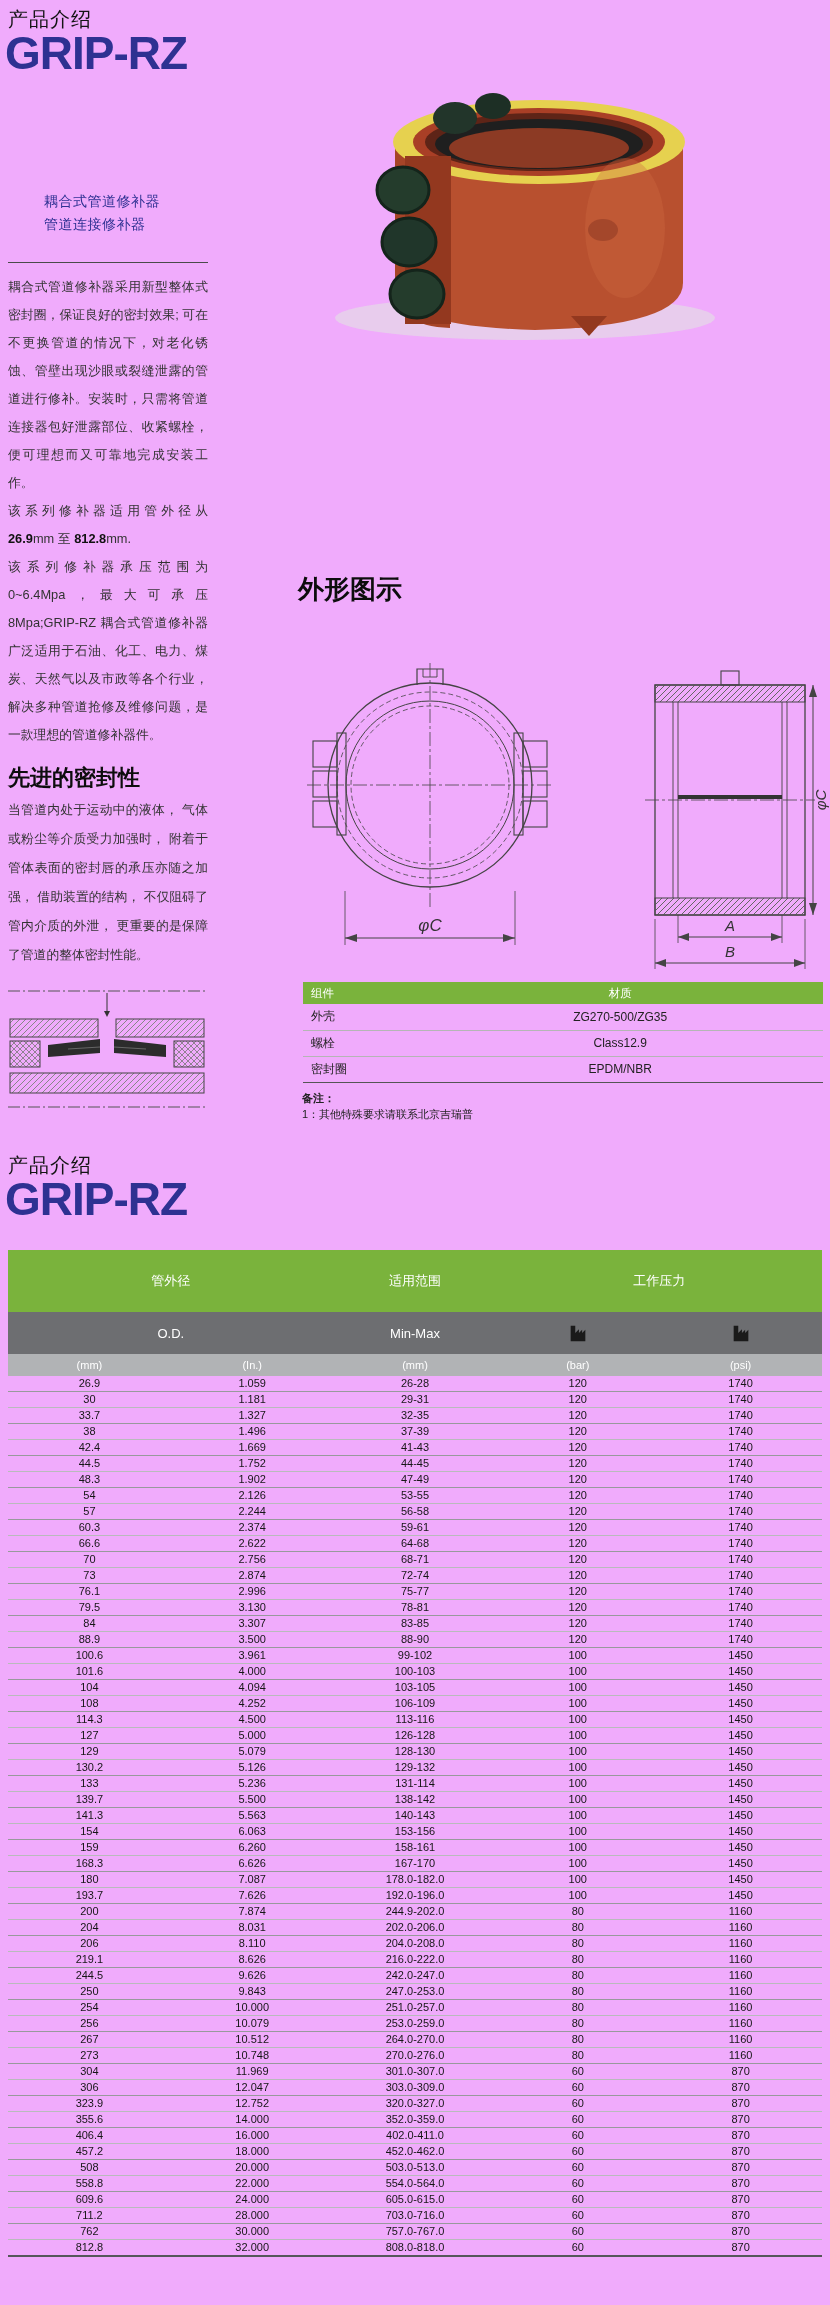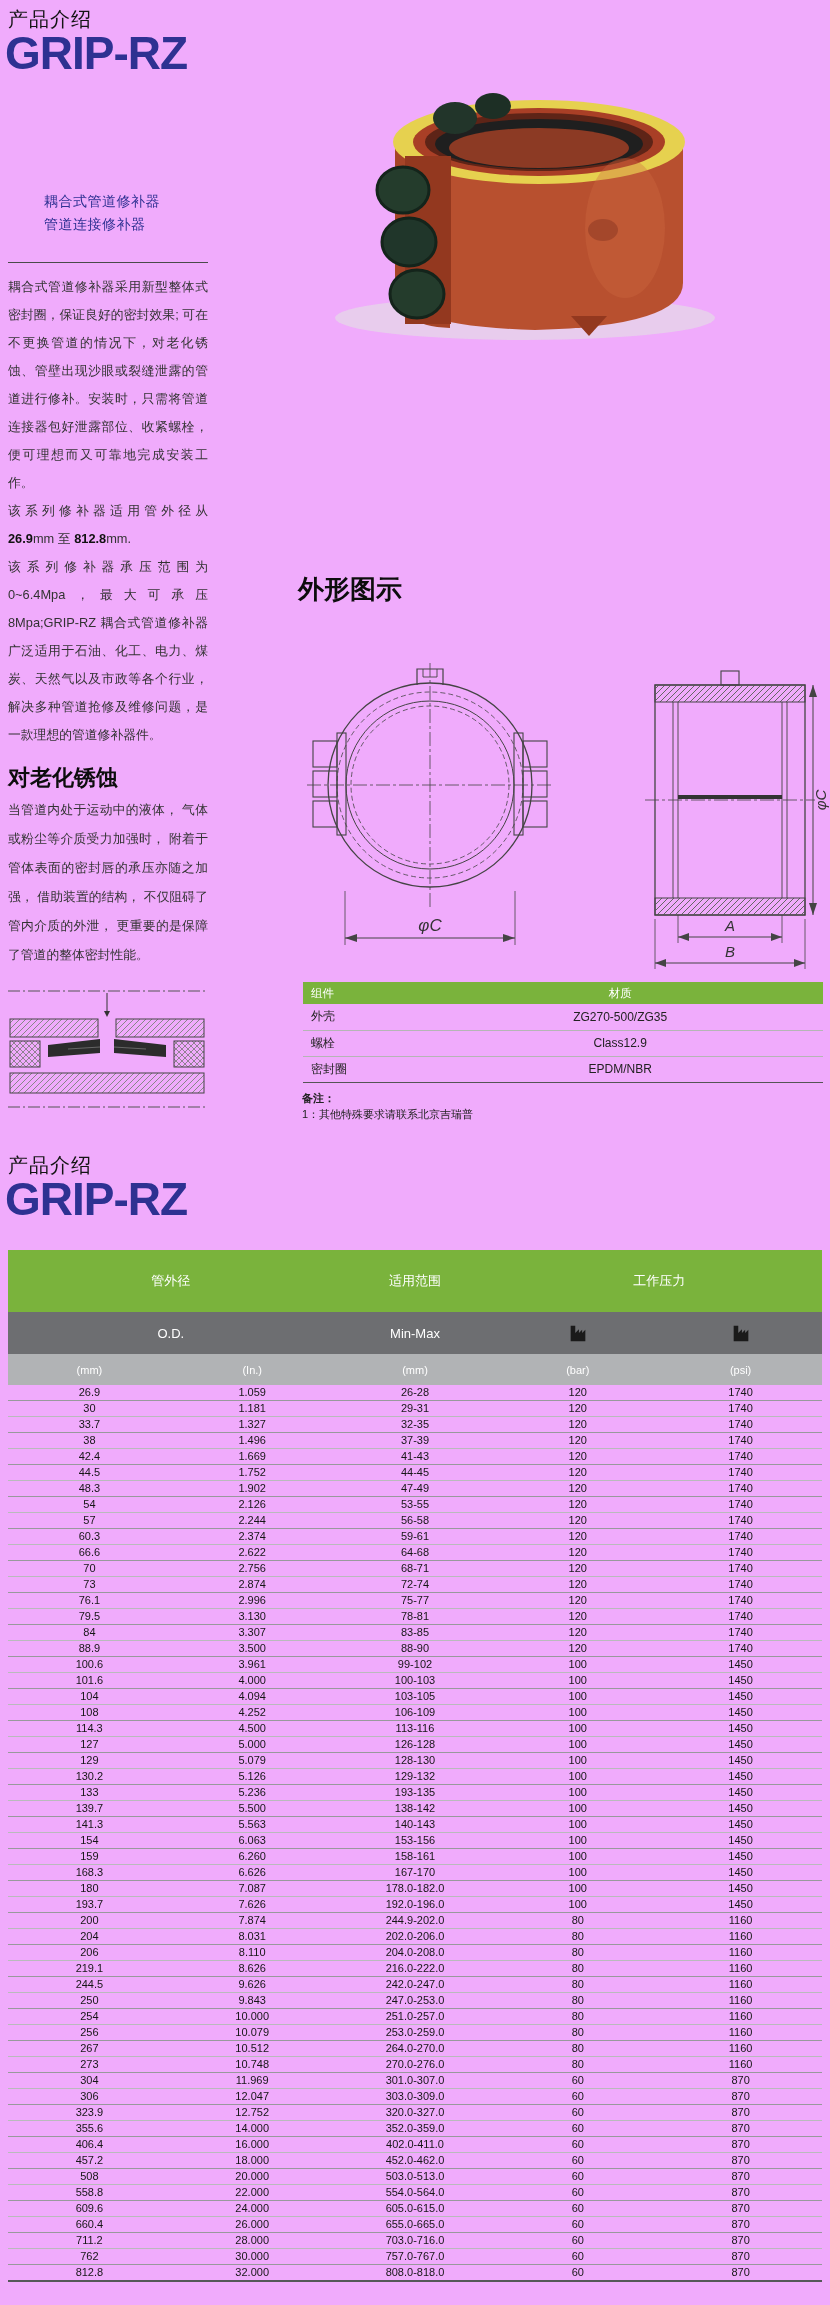--- a/index.html
+++ b/index.html
@@ -36,21 +36,21 @@
   .materials tr:last-child td{border-bottom:1.5px solid #555;}
 
   .remark{position:absolute;left:302px;top:1090px;font-size:11px;color:#222;line-height:16px;}
   .remark .rt{font-weight:700;}
 
   
   .ptable{position:absolute;left:8px;top:1250px;width:814px;border-collapse:collapse;table-layout:fixed;}
   .ptable th,.ptable td{text-align:center;vertical-align:middle;}
   .ptable .gh th{background:var(--green);color:#fff;font-weight:400;font-size:13px;height:62px;}
   .ptable .sh th{background:var(--dgray);color:#fff;font-weight:400;font-size:13px;height:42px;}
-  .ptable .uh th{background:var(--lgray);color:#fff;font-weight:400;font-size:11px;height:31px;}
+  .ptable .uh th{background:var(--lgray);color:#fff;font-weight:400;font-size:11px;height:22px;}
   .ptable tbody td{font-size:11px;line-height:15px;height:15px;padding:0;border-bottom:1px solid var(--line);color:#161616;}
   .ptable tbody tr:nth-child(even) td{border-bottom-color:#b9babc;}
   .ptable tbody tr:last-child td{border-bottom:2px solid #55575a;}
   .ficon svg{display:inline-block;vertical-align:middle;}
 </style>
 </head>
 <body>
 
 <div class="page">
 
@@ -77,21 +77,21 @@
     <ellipse cx="340" cy="150" rx="40" ry="70" fill="#cf6a43" opacity="0.35"></ellipse>
   </svg>
 
   <div class="leftcol">
     <div class="prod-title">耦合式管道修补器</div>
     <div class="prod-title">管道连接修补器</div>
     <hr class="rule">
     <p class="body-p">耦合式管道修补器采用新型整体式密封圈，保证良好的密封效果; 可在不更换管道的情况下，对老化锈蚀、管壁出现沙眼或裂缝泄露的管道进行修补。安装时，只需将管道连接器包好泄露部位、收紧螺栓，便可理想而又可靠地完成安装工作。</p>
     <p class="body-p"><span>该系列修补器适用管外径从 </span><b>26.9</b><span>mm 至 </span><b>812.8</b><span>mm.</span></p>
     <p class="body-p">该系列修补器承压范围为 0~6.4Mpa，最大可承压 8Mpa;GRIP-RZ 耦合式管道修补器广泛适用于石油、化工、电力、煤炭、天然气以及市政等各个行业，解决多种管道抢修及维修问题，是一款理想的管道修补器件。</p>
-    <div class="seal-h">对老化锈蚀</div>
+    <div class="seal-h">先进的密封性</div>
     <p class="seal-p">当管道内处于运动中的液体， 气体或粉尘等介质受力加强时， 附着于管体表面的密封唇的承压亦随之加强， 借助装置的结构， 不仅阻碍了管内介质的外泄， 更重要的是保障了管道的整体密封性能。</p>
 
     <svg class="seal-svg" width="198" height="140" viewBox="0 0 198 140">
       <defs>
         <pattern id="hA" width="6" height="6" patternUnits="userSpaceOnUse">
           <path d="M0,6 L6,0" stroke="#888" stroke-width="1"></path>
         </pattern>
         <pattern id="hX" width="6" height="6" patternUnits="userSpaceOnUse">
           <path d="M0,6 L6,0 M0,0 L6,6" stroke="#777" stroke-width="0.8"></path>
         </pattern>
@@ -423,21 +423,21 @@
         <tr>
           <td>130.2</td>
           <td>5.126</td>
           <td>129-132</td>
           <td>100</td>
           <td>1450</td>
         </tr>
         <tr>
           <td>133</td>
           <td>5.236</td>
-          <td>193-135</td>
+          <td>131-114</td>
           <td>100</td>
           <td>1450</td>
         </tr>
         <tr>
           <td>139.7</td>
           <td>5.500</td>
           <td>138-142</td>
           <td>100</td>
           <td>1450</td>
         </tr>
@@ -610,27 +610,20 @@
           <td>870</td>
         </tr>
         <tr>
           <td>609.6</td>
           <td>24.000</td>
           <td>605.0-615.0</td>
           <td>60</td>
           <td>870</td>
         </tr>
         <tr>
-          <td>660.4</td>
-          <td>26.000</td>
-          <td>655.0-665.0</td>
-          <td>60</td>
-          <td>870</td>
-        </tr>
-        <tr>
           <td>711.2</td>
           <td>28.000</td>
           <td>703.0-716.0</td>
           <td>60</td>
           <td>870</td>
         </tr>
         <tr>
           <td>762</td>
           <td>30.000</td>
           <td>757.0-767.0</td>

